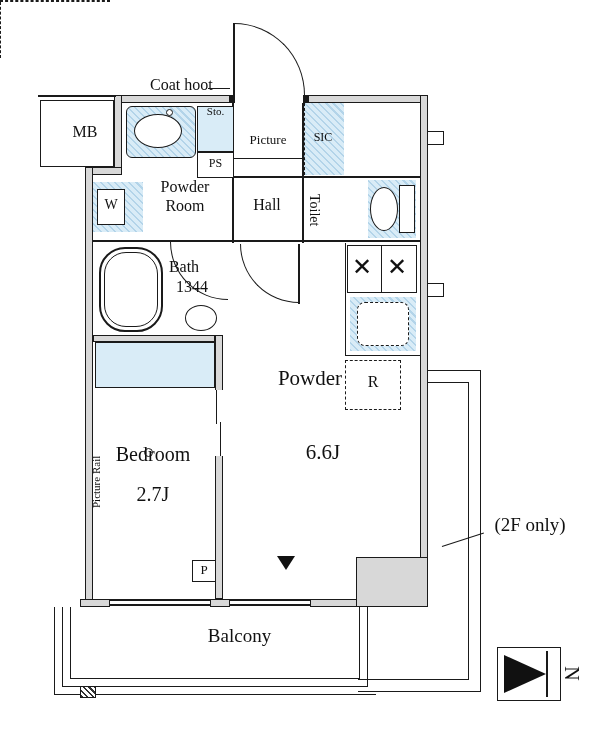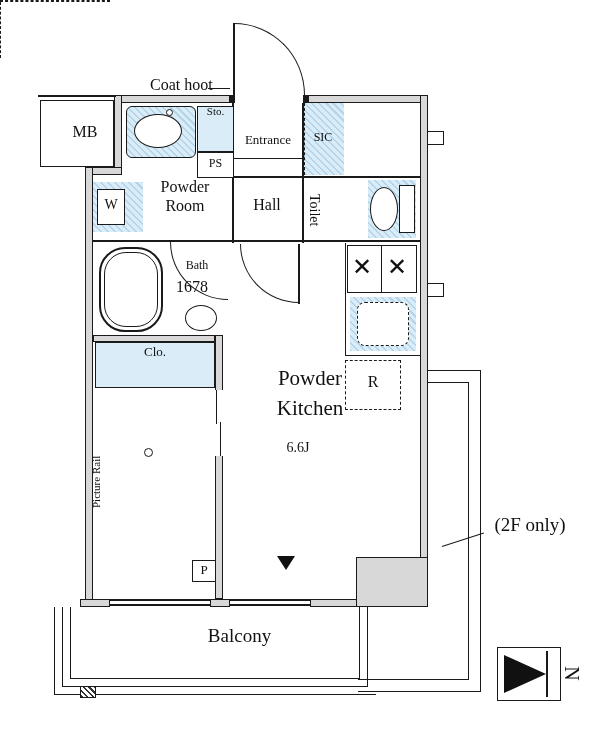--- a/index.html
+++ b/index.html
@@ -69,57 +69,57 @@
   <div class="abs" style="left:134px;top:114px;width:48px;height:34px;border:1.5px solid #1a1a1a;border-radius:50%;background:#fff"></div>
   <div class="abs" style="left:166px;top:109px;width:7px;height:7px;border:1.2px solid #1a1a1a;border-radius:50%;background:#fff"></div>
   <div class="lbl center" style="left:140px;top:178px;width:90px;font-size:16px">Powder</div>
   <div class="lbl center" style="left:140px;top:197px;width:90px;font-size:16px">Room</div>
 
   <div class="box blue" style="left:197px;top:106px;width:37px;height:46px"></div>
   <div class="lbl center" style="left:197px;top:105px;width:37px;font-size:11px">Sto.</div>
   <div class="box" style="left:197px;top:152px;width:37px;height:26px"></div>
   <div class="lbl center" style="left:197px;top:156px;width:37px;font-size:12px">PS</div>
 
-  <div class="lbl center" style="left:233px;top:132px;width:70px;font-size:13px">Entrance</div>
+  <div class="lbl center" style="left:233px;top:132px;width:70px;font-size:13px">Picture</div>
   <div class="hatch" style="left:303.5px;top:103px;width:40px;height:72px;border-left:1px dashed #1a1a1a"></div>
   <div class="lbl center" style="left:303px;top:130px;width:40px;font-size:12px">SIC</div>
 
   <div class="lbl" style="left:306px;top:180px;font-size:14px;writing-mode:vertical-rl;height:60px;text-align:center">Toilet</div>
   <div class="hatch" style="left:368px;top:180px;width:48px;height:58px"></div>
   <div class="box" style="left:399px;top:185px;width:16px;height:48px"></div>
   <div class="abs" style="left:370px;top:187px;width:28px;height:44px;border:1.5px solid #1a1a1a;border-radius:50%;background:#fff"></div>
 
   <div class="lbl center" style="left:235px;top:196px;width:64px;font-size:16px">Hall</div>
   <div class="abs" style="left:240px;top:244px;width:59px;height:59px;border-left:1.5px solid #1a1a1a;border-bottom:1.5px solid #1a1a1a;border-bottom-left-radius:100% 100%"></div>
   <div class="line" style="left:298px;top:244px;width:1.5px;height:60px"></div>
 
   <div class="hatch" style="left:93px;top:182px;width:50px;height:50px"></div>
   <div class="box" style="left:97px;top:189px;width:28px;height:36px"></div>
   <div class="lbl center" style="left:97px;top:197px;width:28px;font-size:14px">W</div>
 
   <div class="box" style="left:99px;top:247px;width:64px;height:85px;border-width:2px;border-radius:26px">
     <div class="abs" style="left:3px;top:3px;width:54px;height:75px;border:1px solid #1a1a1a;border-radius:22px"></div>
   </div>
-  <div class="lbl center" style="left:161px;top:258px;width:72px;font-size:12px">Bath</div>
-  <div class="lbl center" style="left:156px;top:278px;width:72px;font-size:16px">1678</div>
+  <div class="lbl center" style="left:148px;top:258px;width:72px;font-size:16px">Bath</div>
+  <div class="lbl center" style="left:156px;top:278px;width:72px;font-size:16px">1344</div>
   <div class="abs" style="left:170px;top:242px;width:58px;height:58px;border-left:1.5px solid #1a1a1a;border-bottom:1.5px solid #1a1a1a;border-bottom-left-radius:100% 100%"></div>
   <div class="abs" style="left:185px;top:305px;width:32px;height:26px;border:1.5px solid #1a1a1a;border-radius:50%;background:#fff"></div>
 
   <div class="box blue" style="left:95px;top:342px;width:120px;height:46px"></div>
-  <div class="lbl center" style="left:95px;top:344px;width:120px;font-size:13px">Clo.</div>
   <div class="dashed" style="left:100px;top:370px;width:110px;height:0"></div>
   <div class="dashed" style="left:100px;top:378px;width:110px;height:0"></div>
 
   <div class="vdashed" style="left:148px;top:392px;width:0;height:56px"></div>
   <div class="abs" style="left:144px;top:448px;width:9px;height:9px;border:1.2px solid #1a1a1a;border-radius:50%;background:#fff"></div>
   <div class="lbl" style="left:90px;top:508px;font-size:11px;transform:rotate(-90deg);transform-origin:0 0">Picture Rail</div>
+  <div class="lbl center" style="left:90px;top:443px;width:126px;font-size:20px">Bedroom</div>
+  <div class="lbl center" style="left:90px;top:483px;width:126px;font-size:20px">2.7J</div>
 
   <div class="lbl center" style="left:240px;top:366px;width:140px;font-size:21px">Powder</div>
-  <div class="lbl center" style="left:240px;top:396px;width:140px;font-size:21px">Kitchen</div>
-  <div class="lbl center" style="left:228px;top:440px;width:140px;font-size:14px">6.6J</div>
+  <div class="lbl center" style="left:253px;top:440px;width:140px;font-size:21px">6.6J</div>
 
   <div class="line" style="left:345px;top:243px;width:1.2px;height:112px"></div>
   <div class="line" style="left:345px;top:355px;width:75px;height:1.2px"></div>
   <div class="box" style="left:347px;top:245px;width:70px;height:48px"></div>
   <div class="line" style="left:381px;top:245px;width:1.2px;height:48px"></div>
   <div class="lbl" style="left:352px;top:253px;font-size:24px">✕</div>
   <div class="lbl" style="left:387px;top:253px;font-size:24px">✕</div>
   <div class="hatch" style="left:350px;top:297px;width:66px;height:54px"></div>
   <div class="abs" style="left:357px;top:302px;width:52px;height:44px;border:1.5px dashed #1a1a1a;border-radius:8px;background:#fff"></div>
   <div class="abs" style="left:345px;top:360px;width:56px;height:50px;border:1.8px dashed #1a1a1a"></div>

